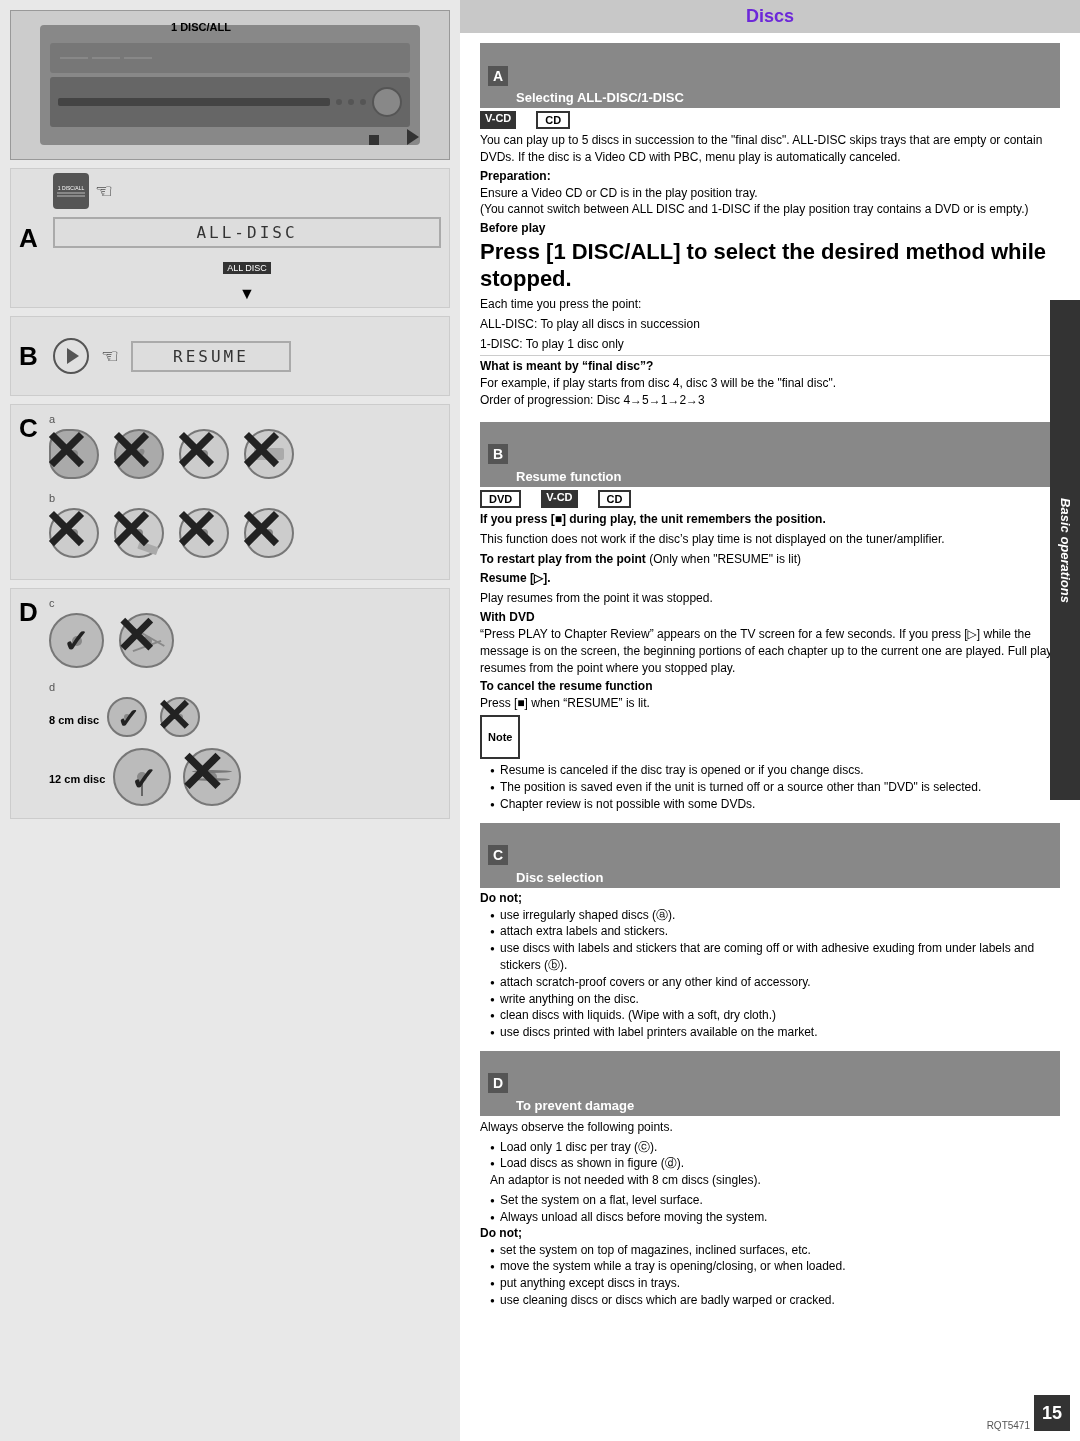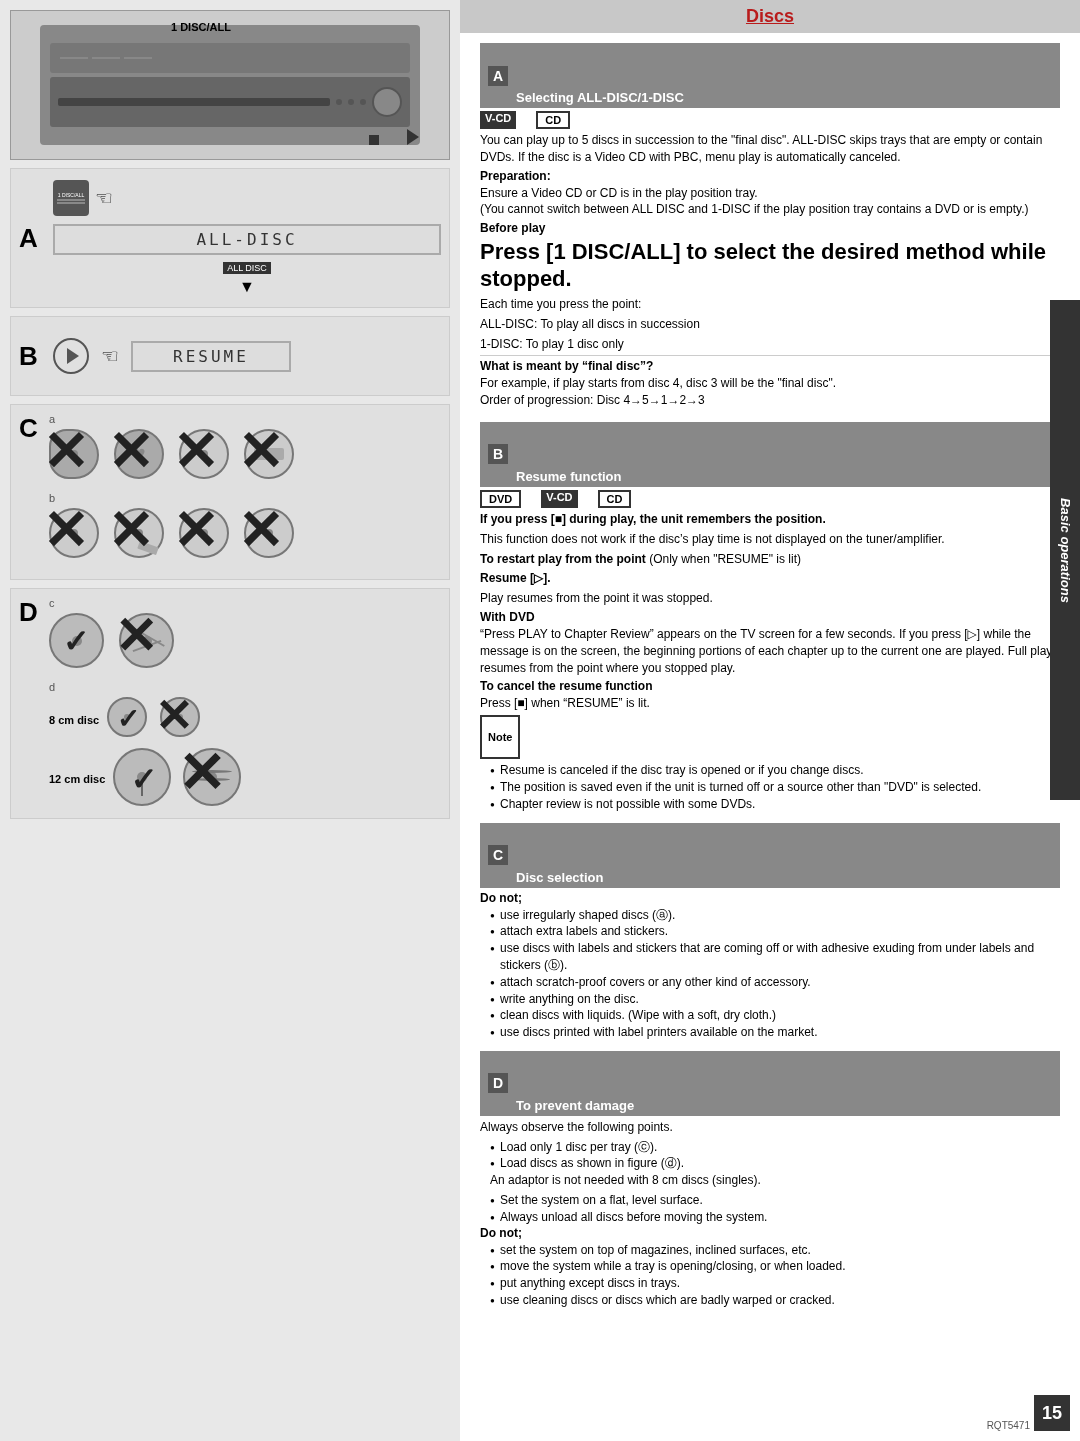--- a/index.html
+++ b/index.html
@@ -230,22 +230,21 @@
 
     
     .page-header {
       background: #c8c8c8;
       padding: 6px 20px;
       text-align: center;
     }
     .page-header-title {
       font-size: 18px;
       font-weight: bold;
-      color: #b91c1c;
-      text-decoration: underline;
+      color: #6d28d9;
     }
 
     
     .right-content {
       flex: 1;
       padding: 10px 20px;
       display: flex;
       flex-direction: column;
       gap: 6px;
       overflow: hidden;
@@ -443,21 +442,21 @@
     <div class="section-label-big">A</div>
     <div class="section-a-content">
       <div class="hand-icon-area">
         <div class="disc-button-icon">
           <div class="disc-btn-text">1 DISC/ALL</div>
           <div class="disc-btn-line"></div>
           <div class="disc-btn-line"></div>
         </div>
         <span style="font-size:20px;">☜</span>
       </div>
-      <div style="display:flex; flex-direction:column; gap:4px;">
+      <div style="display:flex; flex-direction:column; gap:11px;">
         <div class="lcd-display" style="font-size:16px; letter-spacing:3px;">ALL-DISC</div>
         <div style="text-align:center;">
           <span class="all-disc-badge">ALL DISC</span>
         </div>
         <div style="text-align:center; font-size:16px;">▼</div>
       </div>
     </div>
   </div>
 
   <div class="section-b">

